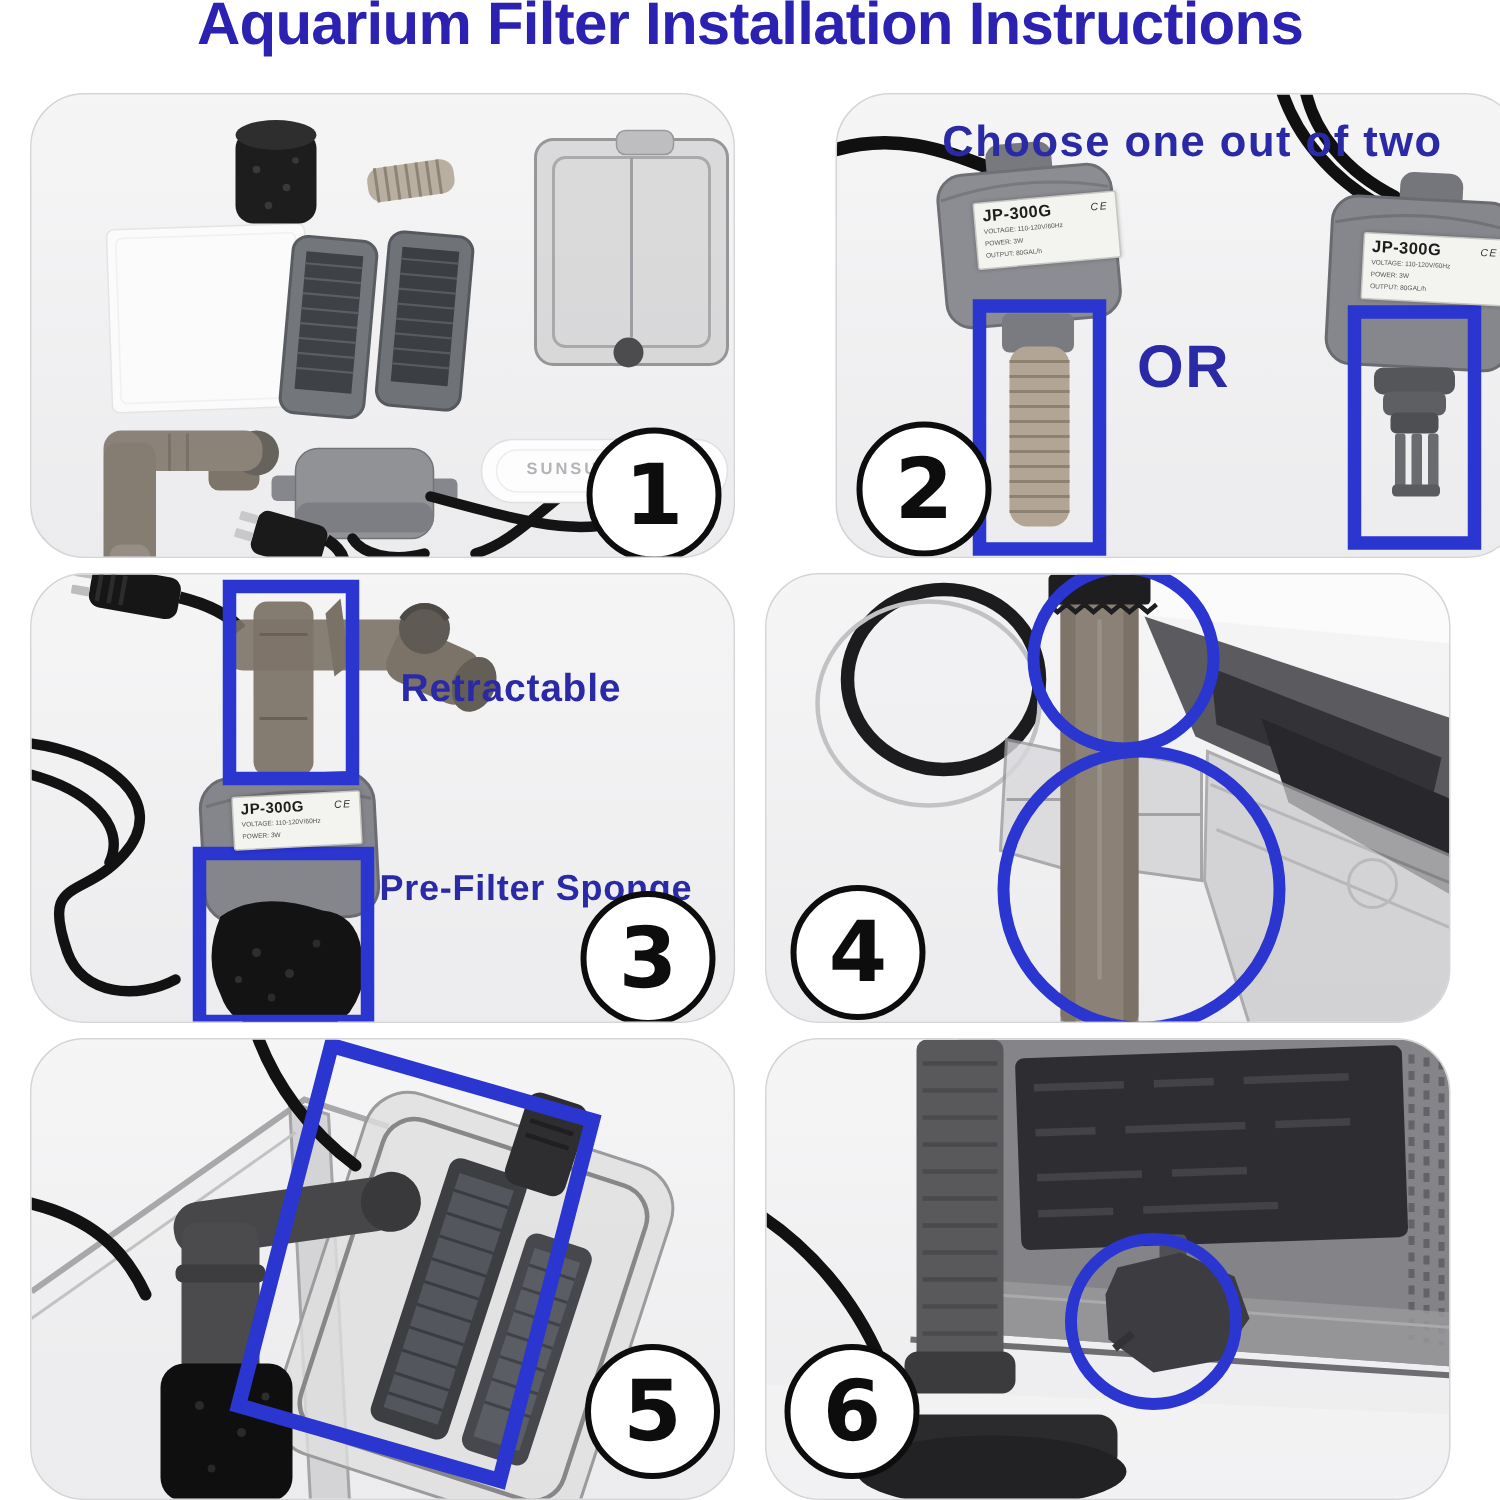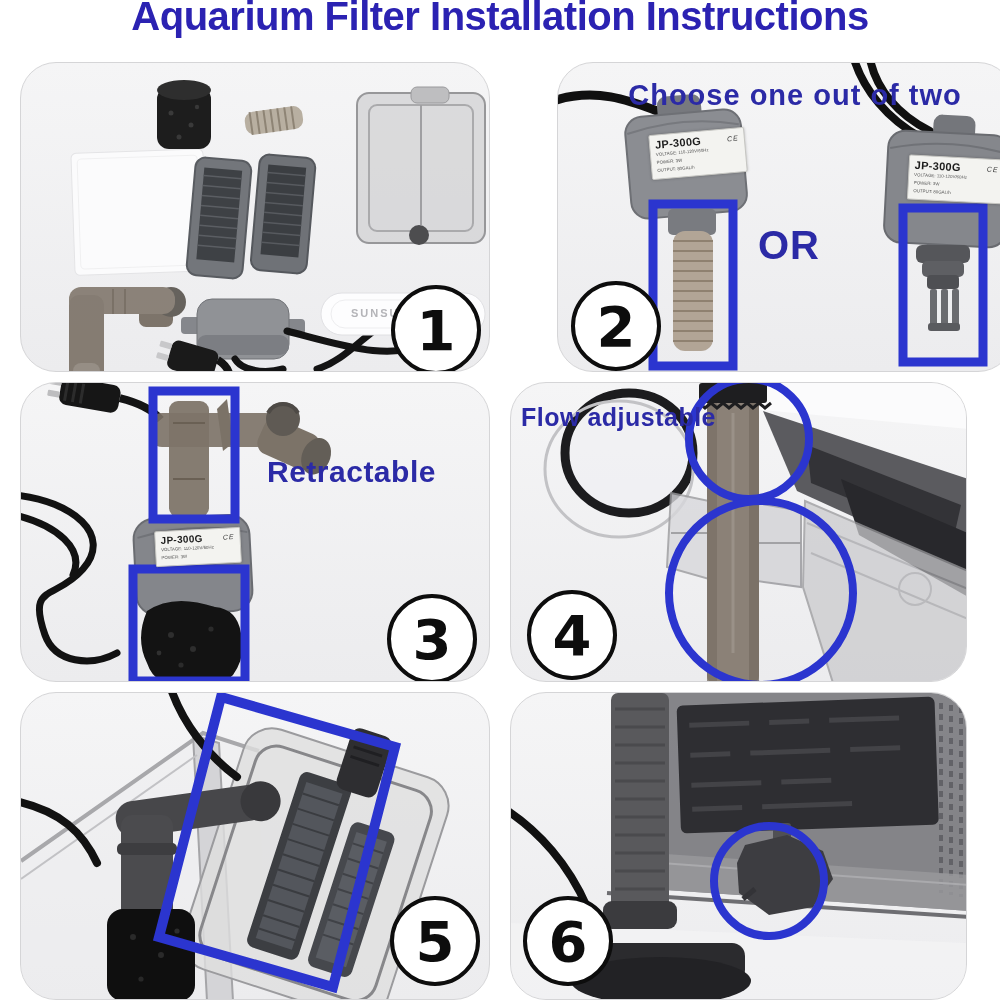--- a/index.html
+++ b/index.html
@@ -223,21 +223,22 @@
       <circle cx="150" cy="252" r="3" fill="#2e2e2e"></circle>
         <circle cx="172" cy="266" r="3" fill="#2e2e2e"></circle>
       <circle cx="190" cy="246" r="2.6" fill="#2b2b2b"></circle>
         <circle cx="160" cy="282" r="2.6" fill="#2b2b2b"></circle>
       <circle cx="138" cy="270" r="2.4" fill="#303030"></circle>
     </g>
 
     <rect x="132" y="8" width="82" height="128" fill="none" stroke="#2b35cf" stroke-width="9"></rect>
     <rect x="112" y="186" width="112" height="112" fill="none" stroke="#2b35cf" stroke-width="9"></rect>
   </svg>
-  <span class="blue-note" style="left:246px;top:72px;font-size:30px;letter-spacing:.5px;">Retractable</span>
+  <span class="blue-note" style="left:246px;top:60px;font-size:26px;letter-spacing:.5px;">Retractable</span>
+  <span class="blue-note" style="left:232px;top:196px;font-size:24px;letter-spacing:.5px;">Pre-Filter Sponge</span>
   <div class="pumplabel" style="left:134px;top:146px;width:74px;transform:rotate(-3deg);">
     <div class="pl-row">
       <span class="pl-model" style="font-size:10px;">JP-300G</span>
       <span class="pl-ce">CE</span>
     </div>
     <div class="pl-specs">
       <span>VOLTAGE: 110-120V/60Hz</span>
       <span>POWER: 3W</span>
     </div>
   </div>
@@ -277,21 +278,20 @@
       <rect x="196" y="8" width="10" height="292" fill="#7a7066" opacity=".8"></rect>
       <rect x="238" y="8" width="10" height="292" fill="#776d63" opacity=".8"></rect>
       <path d="M222,30 v240" stroke="#9a9188" stroke-width="3"></path>
       <rect x="188" y="0" width="68" height="20" rx="3" fill="#1e1e20"></rect>
       <path d="M188,20 l6,5 6,-5 6,5 6,-5 6,5 6,-5 6,5 6,-5 6,5 6,-5 6,5 6,-5" fill="none" stroke="#1e1e20" stroke-width="3"></path>
     </g>
 
     <circle cx="238" cy="56" r="60" fill="none" stroke="#2b35cf" stroke-width="8"></circle>
     <circle cx="250" cy="210" r="92" fill="none" stroke="#2b35cf" stroke-width="8"></circle>
   </svg>
-  <span class="blue-note" style="left:10px;top:20px;font-size:25px;letter-spacing:.5px;">Flow adjustable</span>
   <div class="badge" style="left:16px;top:207px;">
     <span>4</span>
   </div>
 </section>
 
 <section class="panel p5">
   <svg width="470" height="308" viewBox="0 0 470 308">
 
     <g>
       <polygon points="0,168 182,40 238,58 244,308 0,308" fill="#ededef" opacity=".55"></polygon>

